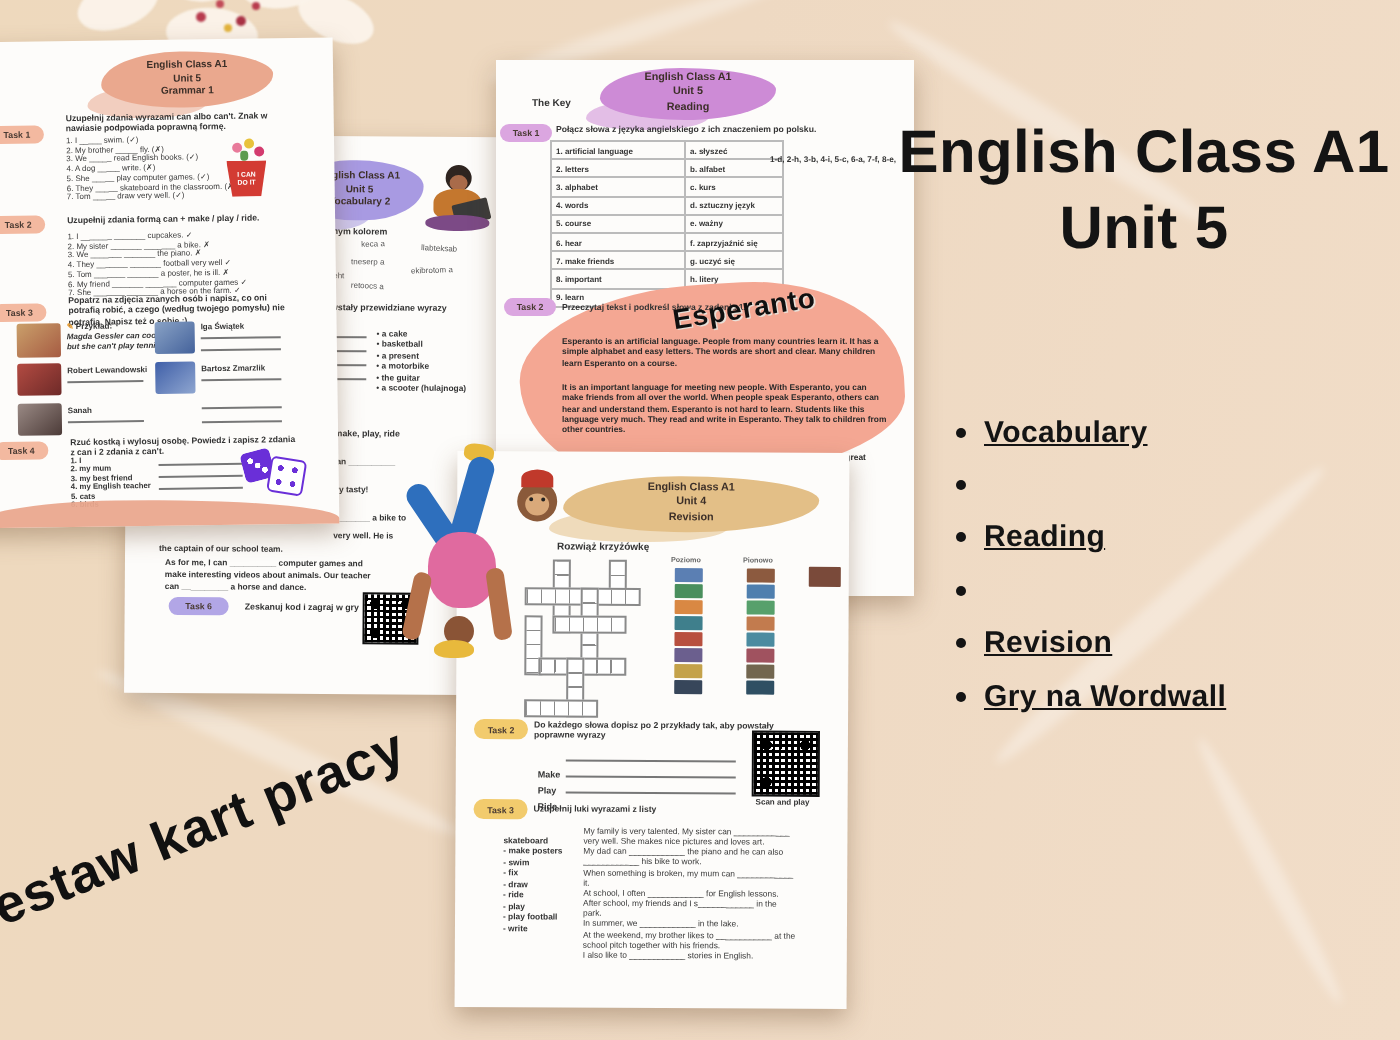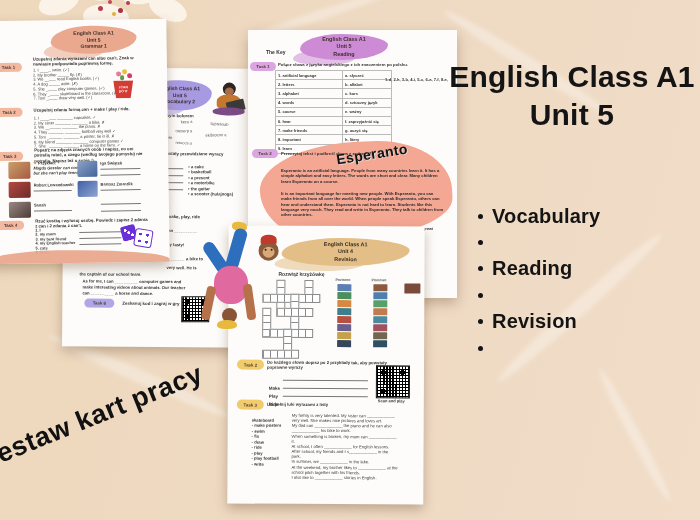--- a/index.html
+++ b/index.html
@@ -24,21 +24,21 @@
       radial-gradient(circle at 80% 20%,#000 0 2.5px,transparent 2.6px),
       radial-gradient(circle at 20% 80%,#000 0 2.5px,transparent 2.6px),
       repeating-linear-gradient(0deg,#000 0 1.4px,transparent 1.4px 3px),
       repeating-linear-gradient(90deg,#000 0 1.4px,#fff 1.4px 3.1px);}
   .cw{position:absolute;background:#fff;border:.6px solid #8a8a8a;}
   .cw.h{background-image:repeating-linear-gradient(90deg,#8a8a8a 0 .6px,transparent .6px 7px);}
   .cw.v{background-image:repeating-linear-gradient(0deg,#8a8a8a 0 .6px,transparent .6px 7px);}
   .thumb{position:absolute;border-radius:.5px;}
   .dotrow{display:flex;align-items:center;gap:9px;height:26.4px;}
   .dot{width:5px;height:5px;border-radius:50%;background:#141414;flex:0 0 auto;}
-  .feat{font-size:20px;font-weight:bold;color:#141414;letter-spacing:.2px;}
+  .feat{font-size:15px;font-weight:bold;color:#141414;letter-spacing:.2px;text-decoration:underline;}
   .petal{position:absolute;background:#fbf3ea;border-radius:50%;opacity:.95;}
   .nw{white-space:nowrap;}
 </style>
 </head>
 <body>
 
 <div id="canvas">
 
   <div class="streak" style="left:430px;top:55px;width:190px;height:13px;transform:rotate(32deg);"></div>
   <div class="streak" style="left:470px;top:300px;width:220px;height:15px;transform:rotate(-42deg);"></div>
@@ -361,18 +361,19 @@
       </div>
     <div class="dotrow">
         <span class="dot"></span>
       </div>
     <div class="dotrow">
         <span class="dot"></span>
         <span class="feat">Revision</span>
       </div>
     <div class="dotrow">
         <span class="dot"></span>
+        <span class="feat">Gry na Wordwall</span>
       </div>
   </div>
 
   <div class="abs nw" style="left:-18px;top:446px;font-size:27px;font-weight:bold;color:#111;transform:rotate(-22deg);transform-origin:left center;letter-spacing:.5px;z-index:7;">Zestaw kart pracy</div>
 
 </div>
 
 </body></html>

